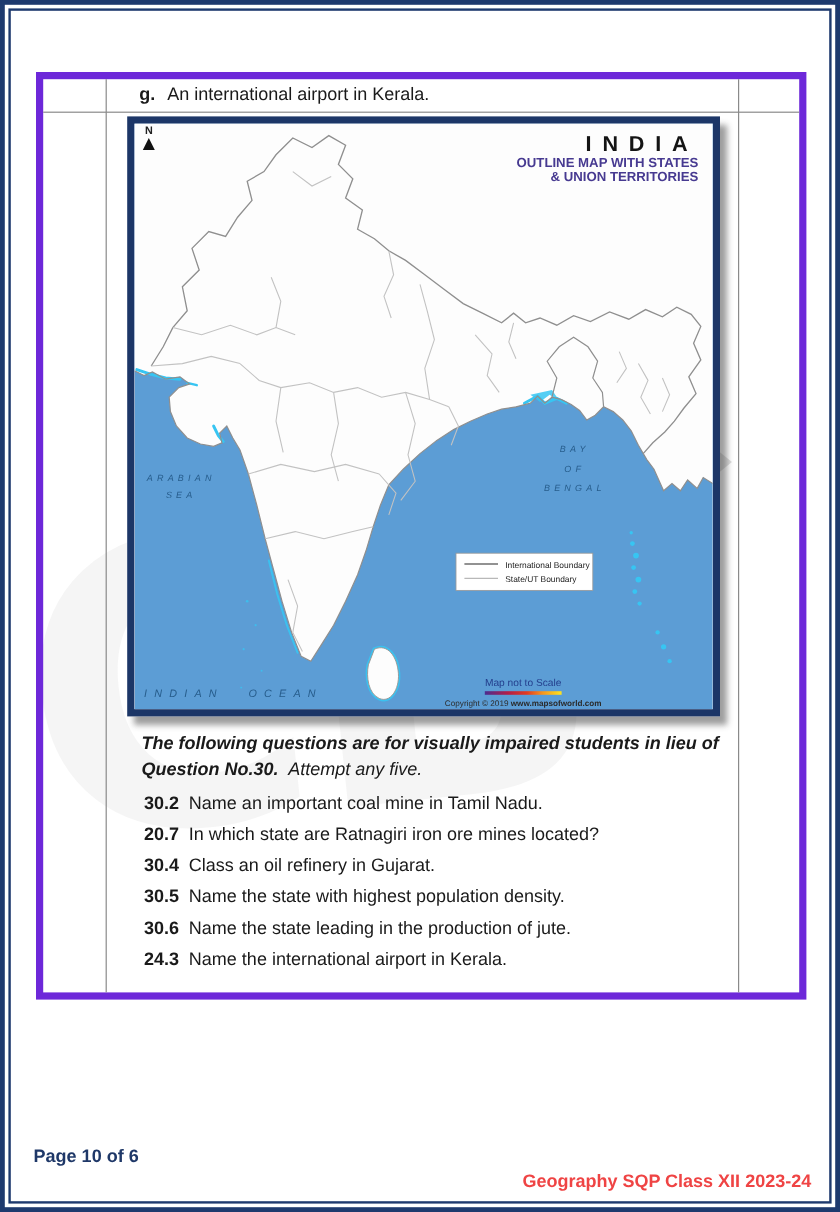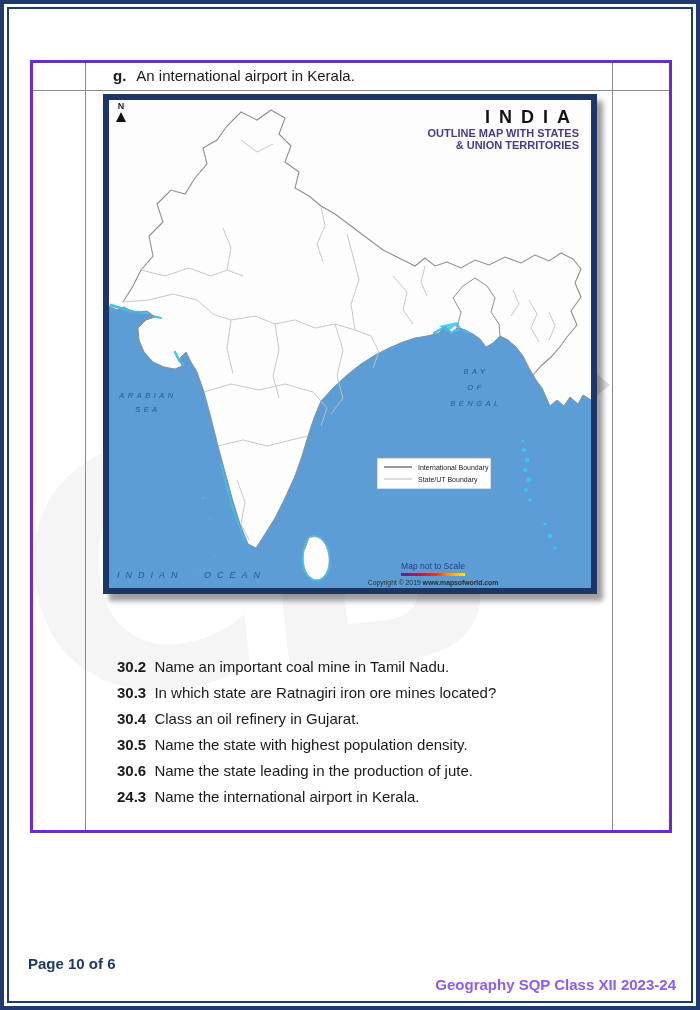--- a/index.html
+++ b/index.html
@@ -13,21 +13,21 @@
   
   .watermark { position:absolute; left:18px; top:370px; font-size:330px; font-weight:bold;
                color:rgba(70,70,70,0.055); transform:rotate(-6deg); letter-spacing:-12px; z-index:0;
                font-family:"DejaVu Sans", sans-serif; }
   .wm-triangle { position:absolute; left:594px; top:372px; width:0; height:0;
                  border-top:13px solid transparent; border-bottom:13px solid transparent;
                  border-left:16px solid rgba(0,0,0,0.13); z-index:0; }
 
   
   .qtable { position:absolute; left:30px; top:60px; width:642px; height:773px;
-            border:3px solid #6d28d9; background:transparent; z-index:1; }
+            border:6px solid #6d28d9; background:transparent; z-index:1; }
   .col-div { position:absolute; top:0; bottom:0; width:1px; background:#8a8a8a; }
   .col-div.left { left:52px; } .col-div.right { left:579px; }
   .row-div { position:absolute; left:0; right:0; top:27px; height:1px; background:#8a8a8a; }
 
   .g-row { position:absolute; left:80px; top:4px; font-size:15px; color:#1a1a1a; }
   .g-row b { margin-right:10px; }
 
   
   .map-frame { position:absolute; left:70px; top:31px; width:494px; height:500px;
                border:6px solid #1c3667; background:#fff;
@@ -49,21 +49,21 @@
   .intro { position:absolute; left:82px; top:543px; width:500px; font-size:15px; line-height:22px;
            color:#1a1a1a; font-style:italic; }
   .intro .intro-bold { font-weight:bold; }
   .intro .intro-rest { margin-left:8px; }
   .qlist { position:absolute; left:84px; top:596px; width:500px; }
   .q-row { font-size:15px; line-height:16px; margin-bottom:10px; color:#1a1a1a; }
   .q-row b { margin-right:4px; }
 
   
   .footer-left { position:absolute; left:28px; top:955px; font-size:15px; font-weight:bold; color:#1f3868; z-index:2; }
-  .footer-right { position:absolute; right:24px; top:976px; font-size:15px; font-weight:bold; color:#8b5cf6; z-index:2; }
+  .footer-right { position:absolute; right:24px; top:976px; font-size:15px; font-weight:bold; color:#ef4444; z-index:2; }
 </style>
 </head>
 <body>
 
 <div class="page">
 
   <div class="watermark">CB</div>
   <div class="wm-triangle"></div>
 
   <div class="qtable">
@@ -202,24 +202,27 @@
 
         <div class="map-title">
           <div class="map-title-main">INDIA</div>
           <div class="map-title-sub">OUTLINE MAP WITH STATES</div>
           <div class="map-title-sub">&amp; UNION TERRITORIES</div>
         </div>
 
       </div>
     </div>
 
+    <div class="intro">
+      <span class="intro-bold">The following questions are for visually impaired students in lieu of Question No.30.</span><span class="intro-rest">Attempt any five.</span>
+    </div>
 
     <div class="qlist">
       <div class="q-row"><b>30.2</b> <span>Name an important coal mine in Tamil Nadu.</span></div>
-      <div class="q-row"><b>30.3</b> <span>In which state are Ratnagiri iron ore mines located?</span></div>
+      <div class="q-row"><b>20.7</b> <span>In which state are Ratnagiri iron ore mines located?</span></div>
       <div class="q-row"><b>30.4</b> <span>Class an oil refinery in Gujarat.</span></div>
       <div class="q-row"><b>30.5</b> <span>Name the state with highest population density.</span></div>
       <div class="q-row"><b>30.6</b> <span>Name the state leading in the production of jute.</span></div>
       <div class="q-row"><b>24.3</b> <span>Name the international airport in Kerala.</span></div>
     </div>
   </div>
 
   <div class="footer-left">Page 10 of 6</div>
   <div class="footer-right">Geography SQP Class XII 2023-24</div>
 

